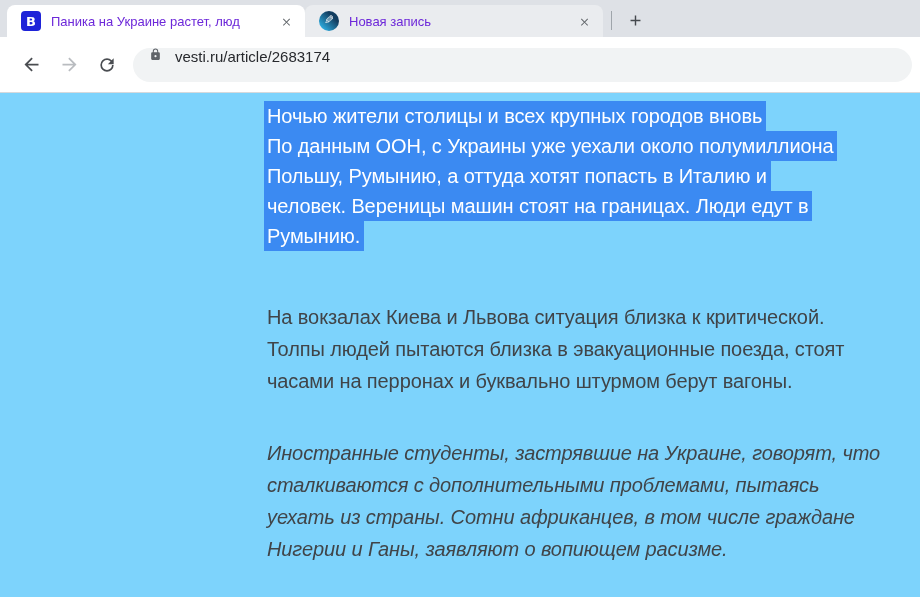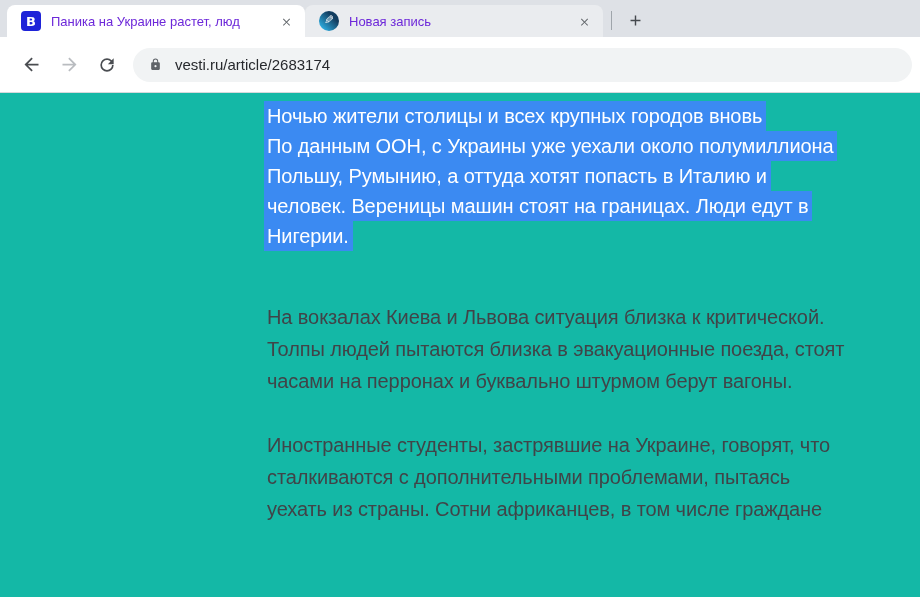--- a/index.html
+++ b/index.html
@@ -104,36 +104,35 @@
     flex: 0 0 38px;
   }
   .nav-btn.disabled { color: #b9bcc0; cursor: default; }
   .omnibox {
     flex: 1;
     height: 34px;
     margin-left: 7px;
     background: #f1f3f4;
     border-radius: 17px;
     display: flex;
-    align-items: center;
     padding: 0 16px;
     cursor: text;
   }
   .lock { color: #5f6368; flex: 0 0 13px; display: flex; }
   .url-text {
     margin-left: 13px;
     font-size: 15px;
     color: #27292d;
     white-space: nowrap;
   }
 
   
   .content {
     height: 504px;
-    background: #14b8a6;
+    background: #7dd3fc;
     padding: 8px 0 0 264px;
   }
   .article { width: 645px; }
   .para {
     font-size: 20px;
     color: #404448;
     letter-spacing: -0.1px;
   }
   .para .line {
     line-height: 32px;
@@ -145,21 +144,21 @@
     padding-left: 0;
   }
   .para.selected .sel {
     display: inline-block;
     line-height: 30px;
     padding: 0 4px 0 3px;
     background: #3b8af2;
     color: #ffffff;
   }
   .para + .para.gap-large { margin-top: 50px; }
-  .para + .para.gap-normal { margin-top: 32px; }
+  .para + .para.gap-normal { margin-top: 40px; font-style: italic; }
 </style>
 </head>
 <body>
 
 <div>
 
   <div class="tabstrip">
 
     <div class="tab active">
       <span class="favicon vesti">
@@ -222,30 +221,31 @@
   </div>
 
   <div class="content">
     <div class="article">
 
       <div class="para selected">
         <div class="line"><span class="sel">Ночью жители столицы и всех крупных городов вновь</span></div>
         <div class="line"><span class="sel">По данным ООН, с Украины уже уехали около полумиллиона</span></div>
         <div class="line"><span class="sel">Польшу, Румынию, а оттуда хотят попасть в Италию и</span></div>
         <div class="line"><span class="sel">человек. Вереницы машин стоят на границах. Люди едут в</span></div>
-        <div class="line"><span class="sel">Нигерии.</span></div>
+        <div class="line"><span class="sel">Румынию.</span></div>
       </div>
 
       <div class="para gap-large">
         <div class="line">На вокзалах Киева и Львова ситуация близка к критической.</div>
         <div class="line">Толпы людей пытаются близка в эвакуационные поезда, стоят</div>
         <div class="line">часами на перронах и буквально штурмом берут вагоны.</div>
       </div>
 
       <div class="para gap-normal">
         <div class="line">Иностранные студенты, застрявшие на Украине, говорят, что</div>
         <div class="line">сталкиваются с дополнительными проблемами, пытаясь</div>
         <div class="line">уехать из страны. Сотни африканцев, в том числе граждане</div>
+        <div class="line">Нигерии и Ганы, заявляют о вопиющем расизме.</div>
       </div>
 
     </div>
   </div>
 </div>
 
 </body></html>

